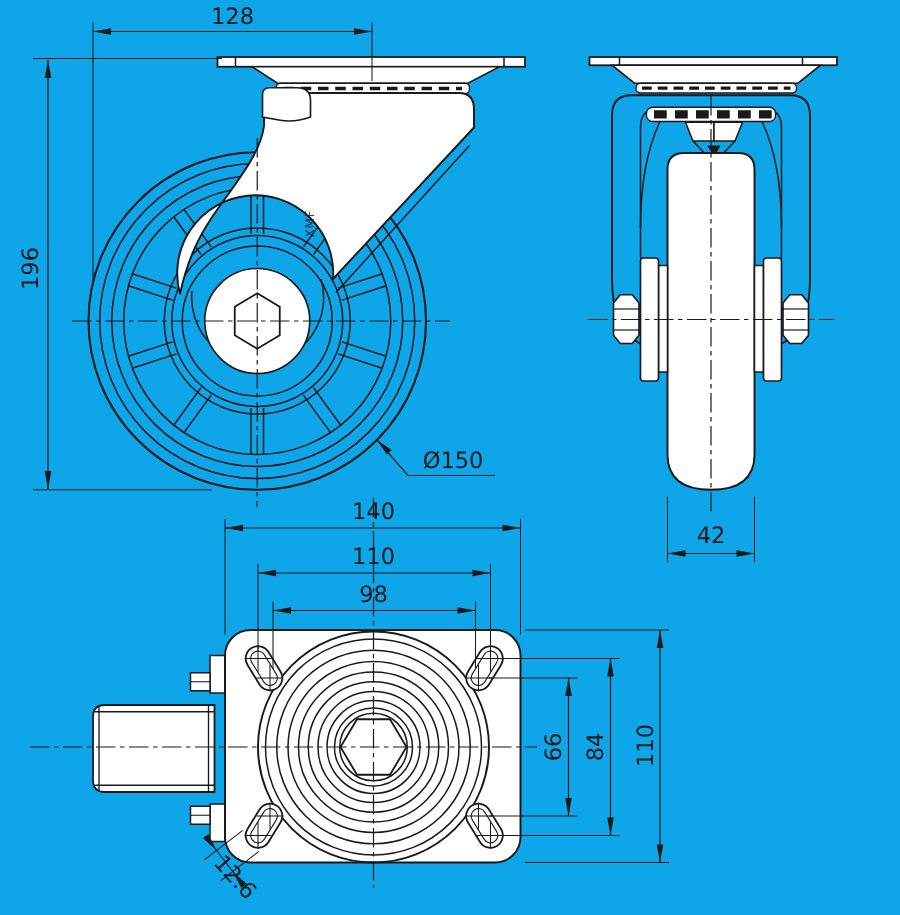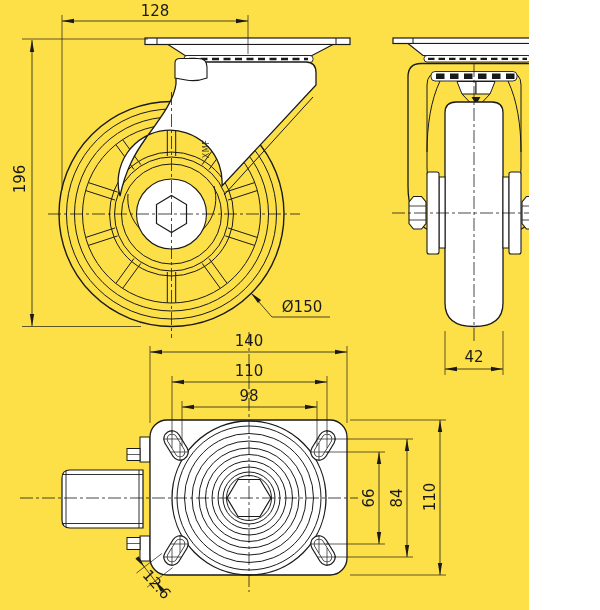--- a/index.html
+++ b/index.html
@@ -1,16 +1,16 @@
 <!DOCTYPE html>
 <html><head>
 <meta charset="utf-8">
 <style>
   html,body{margin:0;padding:0;background:#fff;}
-  #stage{position:relative;width:529px;height:610px;background:#fde047;overflow:hidden;
+  #stage{position:relative;width:600px;height:610px;background:#0ea5e9;overflow:hidden;
          font-family:"DejaVu Sans", sans-serif;}
   svg{position:absolute;left:0;top:0;}
   text{fill:#1a1a1a;font-family:"DejaVu Sans", sans-serif;}
   .dimtxt{font-size:15px;}
   .brandtxt{font-size:8px;letter-spacing:.5px;opacity:.85;}
   .o{stroke:#1a1a1a;fill:none;}
   .ow{stroke:#1a1a1a;fill:#ffffff;}
 </style>
 </head>
 <body>

